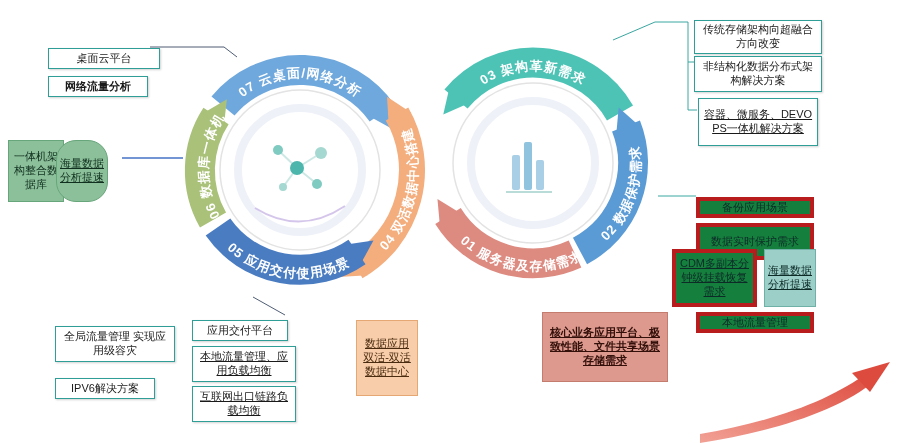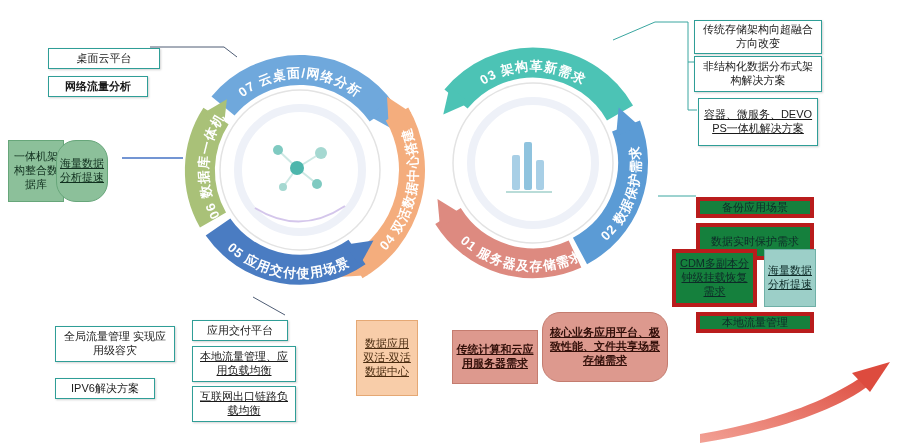--- a/index.html
+++ b/index.html
@@ -138,22 +138,21 @@
 <div class="box green" style="left:8px;top:128px;width:56px;height:62px;font-family:Liberation Serif, serif;">一体机架构整合数据库</div>
 <div class="box green u" style="left:56px;top:128px;width:52px;height:62px;border-radius:20px;">海量数据分析提速</div>
 
 <div class="box outline" style="left:55px;top:314px;width:120px;height:36px;">全局流量管理 实现应用级容灾</div>
 <div class="box outline" style="left:55px;top:366px;width:100px;height:21px;text-align:center;">IPV6解决方案</div>
 <div class="box outline" style="left:192px;top:308px;width:96px;height:21px;">应用交付平台</div>
 <div class="box outline u" style="left:192px;top:334px;width:104px;height:36px;">本地流量管理、应用负载均衡</div>
 <div class="box outline u" style="left:192px;top:374px;width:104px;height:36px;">互联网出口链路负载均衡</div>
 
 <div class="box orange u" style="left:356px;top:308px;width:62px;height:76px;">数据应用双活-双活数据中心</div>
-<div class="box salmon u" style="left:452px;top:318px;width:86px;height:54px;">传统计算和云应用服务器需求</div>
-<div class="box salmon u" style="left:542px;top:300px;width:126px;height:70px;border-radius:18px;">核心业务应用平台、极致性能、文件共享场景存储需求</div>
+<div class="box salmon u" style="left:542px;top:300px;width:126px;height:70px;">核心业务应用平台、极致性能、文件共享场景存储需求</div>
 
 <div class="box outline" style="left:694px;top:8px;width:128px;height:34px;">传统存储架构向超融合方向改变</div>
 <div class="box outline" style="left:694px;top:44px;width:128px;height:36px;">非结构化数据分布式架构解决方案</div>
 <div class="box outline u" style="left:698px;top:86px;width:120px;height:48px;">容器、微服务、DEVOPS一体机解决方案</div>
 
 <div class="box teal" style="left:696px;top:185px;width:118px;height:21px;">备份应用场景</div>
 <div class="box teal" style="left:696px;top:211px;width:118px;height:37px;">数据实时保护需求</div>
 <div class="box teal u" style="left:672px;top:237px;width:85px;height:58px;">CDM多副本分钟级挂载恢复需求</div>
 <div class="box teal-light u" style="left:764px;top:237px;width:52px;height:58px;">海量数据分析提速</div>
 <div class="box teal" style="left:696px;top:300px;width:118px;height:21px;">本地流量管理</div>

